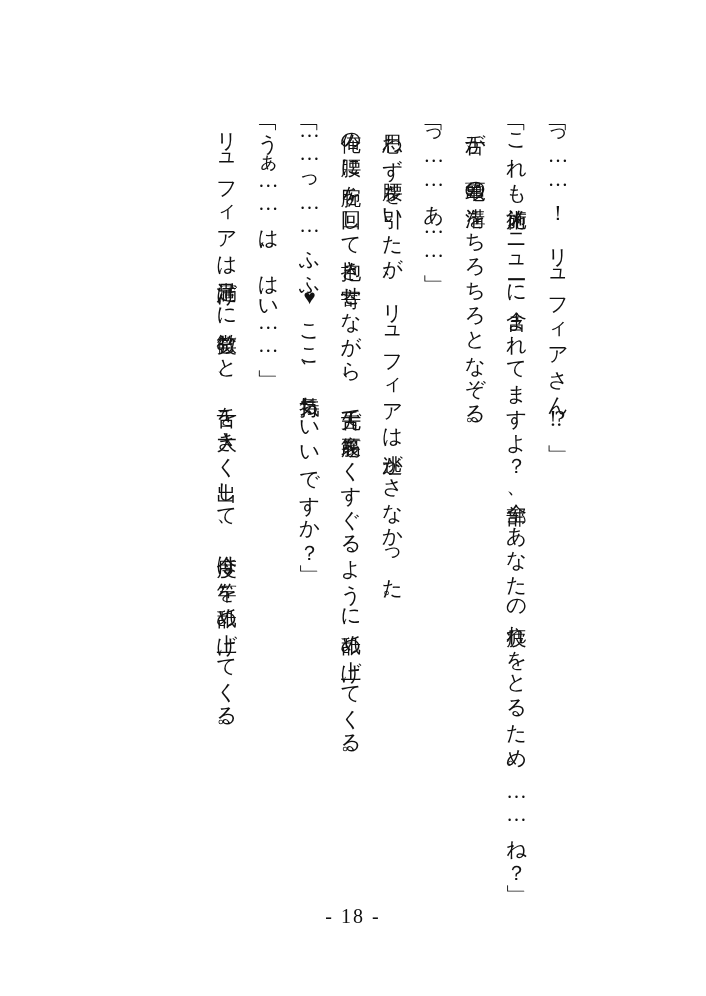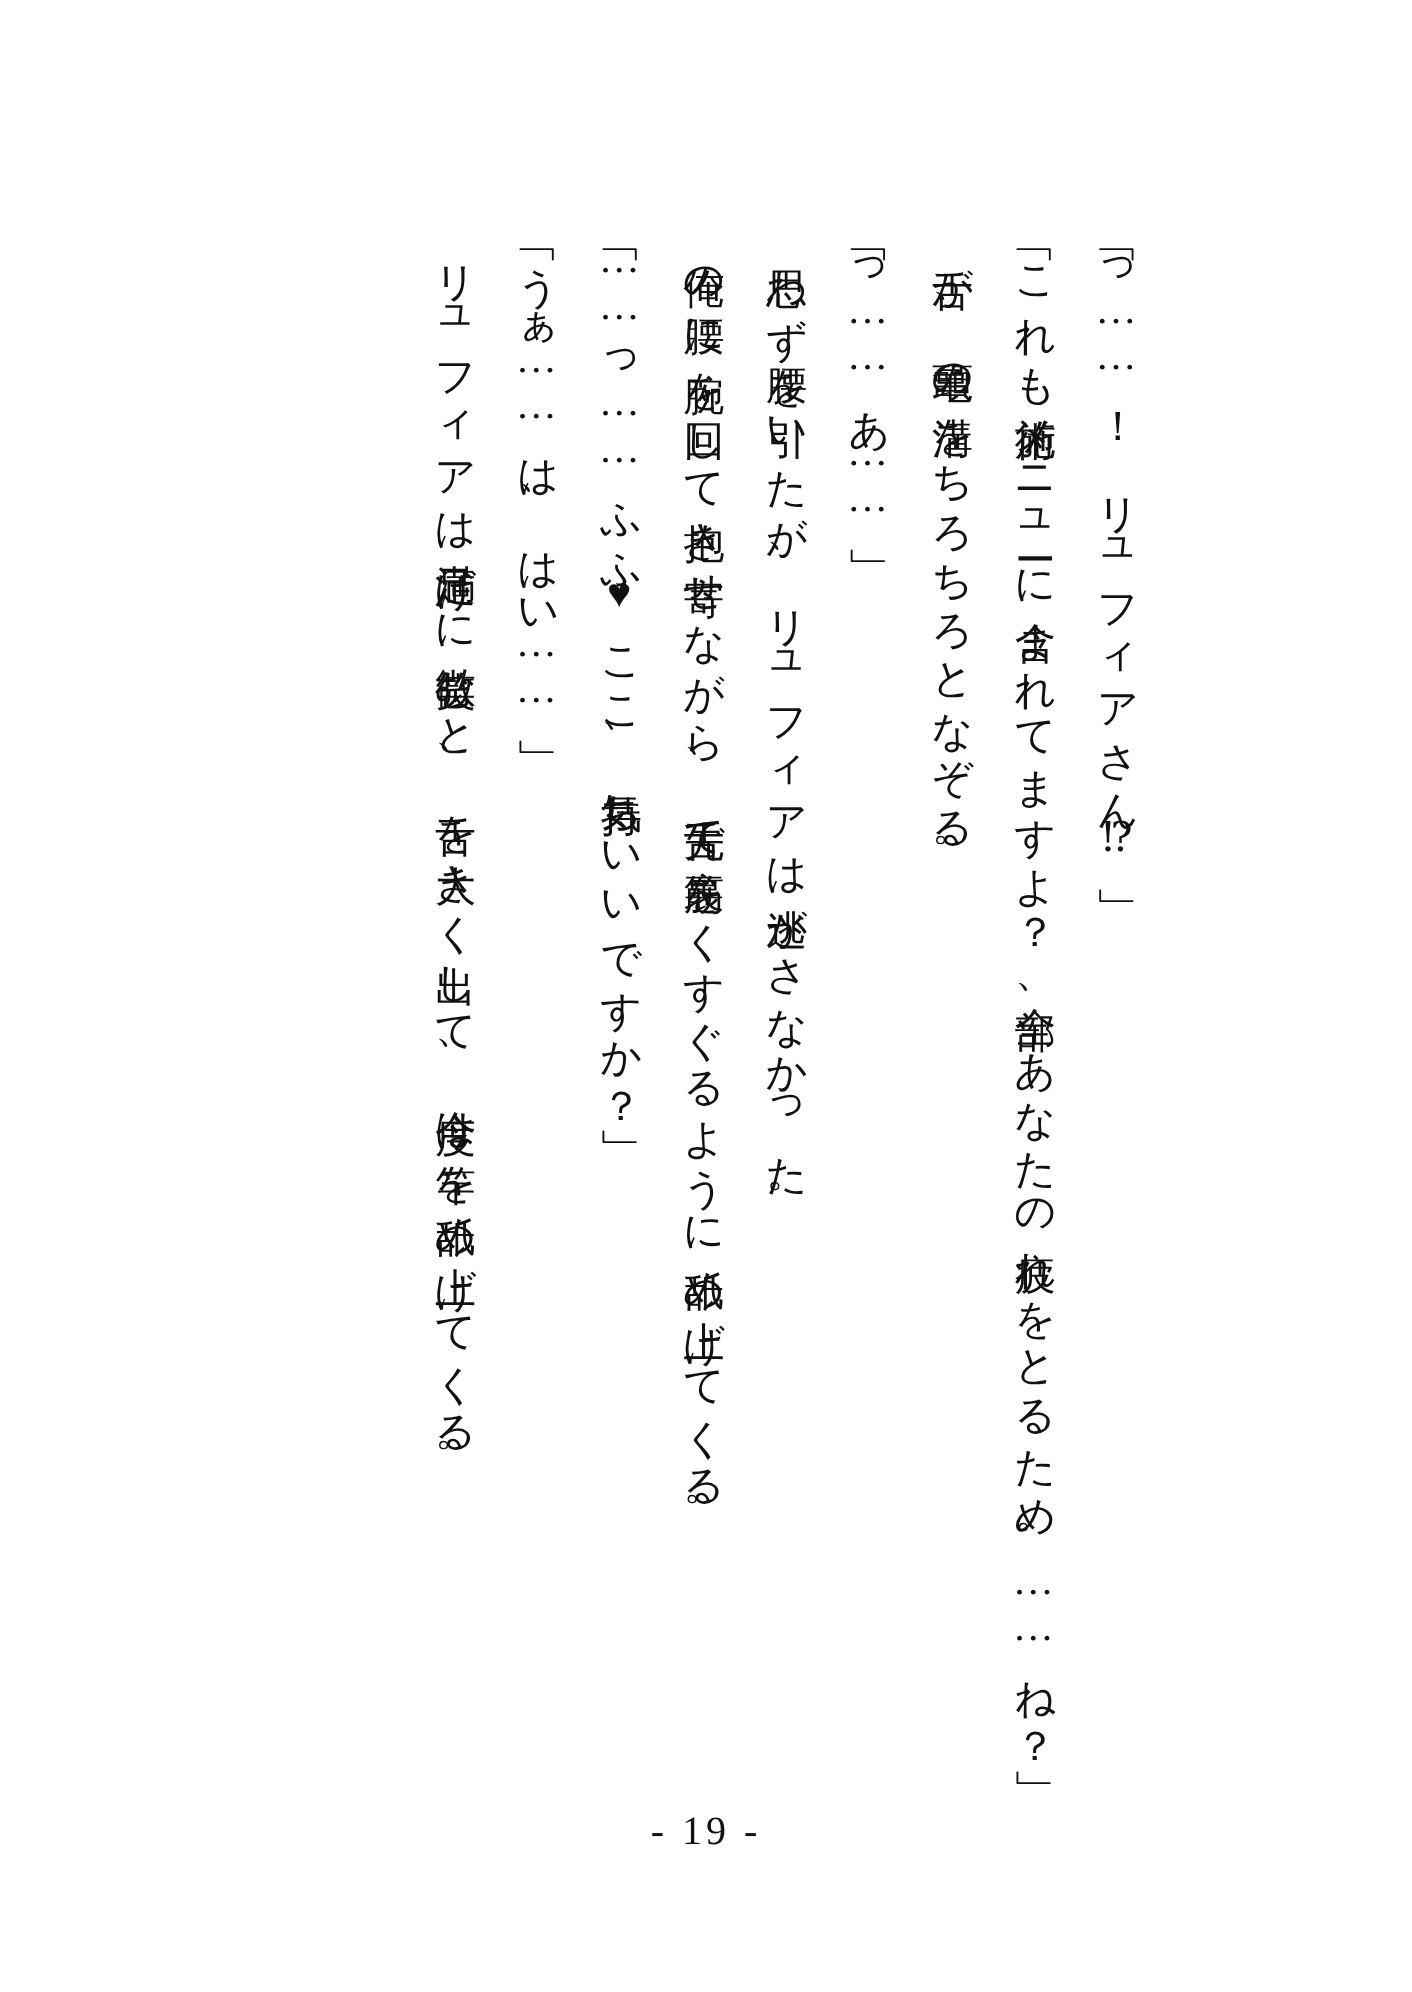--- a/index.html
+++ b/index.html
@@ -59,15 +59,15 @@
     <p class="para">「これも施術メニューに含まれてますよ？　全部、あなたの疲れをとるため。……ね？」</p>
     <p class="para">舌が、亀頭の溝をちろちろとなぞる。</p>
     <p class="para">「っ……あ……」</p>
     <p class="para">思わず腰を引いたが、リュフィアは逃がさなかった。</p>
     <p class="para">俺の腰に腕を回して抱き寄せながら、舌先で裏筋をくすぐるように舐め上げてくる。</p>
     <p class="para">「……っ……ふふ♥ここ、気持ちいいですか？」</p>
     <p class="para">「うぁ……は、はい……」</p>
     <p class="para">リュフィアは満足げに微笑むと、舌を大きく出して、今度は竿を舐め上げてくる。</p>
   </div>
 
-  <div class="page-number">- 19 -</div>
+  <div class="page-number">- 18 -</div>
 
 </div>
 
 </body></html>

